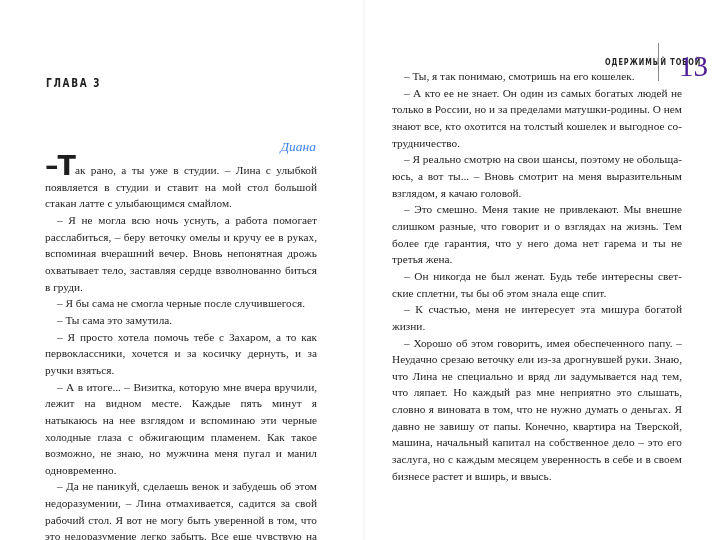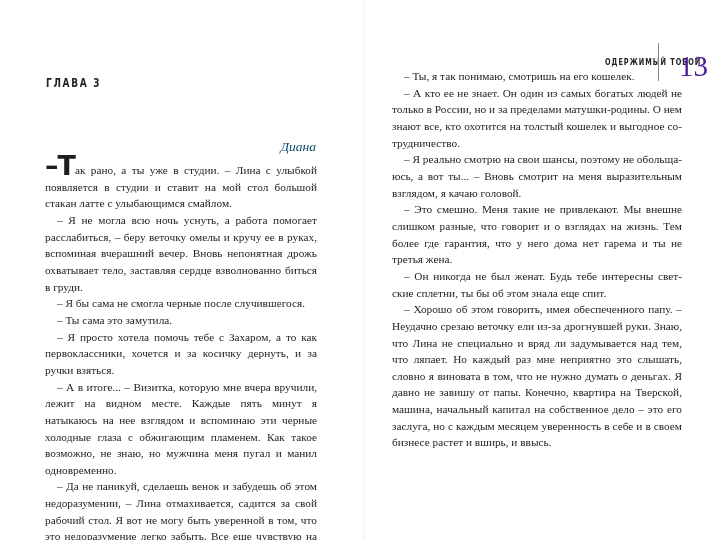--- a/index.html
+++ b/index.html
@@ -1,21 +1,21 @@
 <!DOCTYPE html>
 <html><head>
 <meta charset="utf-8">
 <style>
   html, body { margin:0; padding:0; }
   body { width:728px; height:540px; background:#ffffff; position:relative; overflow:hidden; color:#1e1e1e; }
   .page { position:absolute; top:0; height:540px; }
   .left { left:0; width:364px; }
   .right { left:364px; width:364px;margin-top:28px; }
   .chapter { position:absolute; left:46px; top:76px; font-family:"DejaVu Sans", sans-serif; font-weight:bold; font-size:11.5px; letter-spacing:2.2px; color:#222; transform:scaleX(0.78); transform-origin:left; }
-  .pov { position:absolute; right:48px; top:139px; font-family:"Liberation Serif", serif; font-style:italic; font-size:13.5px; color:#0c4a6e; }
+  .pov { position:absolute; right:48px; top:139px; font-family:"Liberation Serif", serif; font-style:italic; font-size:13.5px; color:#3b82f6; }
   .text { position:absolute; font-family:"Liberation Serif", serif; font-size:11.3px; line-height:16.65px; text-align:justify; color:#1e1e1e; }
   .left .text { left:45px; top:158px; width:272px; }
   .right .text { left:28px; top:40px; width:290px; }
   .text p { margin:0; text-indent:12px; hyphens:manual; }
   .text p.first { text-indent:0; }
   .dropcap { font-family:"DejaVu Sans", sans-serif; font-weight:bold; font-size:27px; line-height:16px; vertical-align:-1px; letter-spacing:-1px; }
   .running { position:absolute; left:241px; top:30px; font-family:"DejaVu Sans", sans-serif; font-weight:bold; font-size:8px; letter-spacing:1.2px; color:#222; transform:scaleX(0.82); transform-origin:left; }
   .rule { position:absolute; left:294px; top:15px; width:1px; height:38px; background:#8a8a8a; }
   .pagenum { position:absolute; left:315px; top:22px; font-family:"Liberation Serif", serif; font-size:29px; color:#4c1d95; }
   .gutter { position:absolute; left:362px; top:0; width:4px; height:540px; background:linear-gradient(to right,#ffffff,#f6f6f6,#ffffff); }
@@ -43,15 +43,16 @@
 <div class="page right">
   <div class="running">ОДЕРЖИМЫЙ ТОБОЙ</div>
   <div class="rule"></div>
   <div class="pagenum">13</div>
   <div class="text">
     <p>– Ты, я так понимаю, смотришь на его кошелек.</p>
     <p>– А кто ее не знает. Он один из самых богатых людей не только в России, но и за пределами матушки-родины. О нем знают все, кто охотится на толстый кошелек и выгодное со­трудничество.</p>
     <p>– Я реально смотрю на свои шансы, поэтому не обольща­юсь, а вот ты... – Вновь смотрит на меня выразительным взглядом, я качаю головой.</p>
     <p>– Это смешно. Меня такие не привлекают. Мы внешне слишком разные, что говорит и о взглядах на жизнь. Тем бо­лее где гарантия, что у него дома нет гарема и ты не третья жена.</p>
     <p>– Он никогда не был женат. Будь тебе интересны свет­ские сплетни, ты бы об этом знала еще спит.</p>
+    <p>– К счастью, меня не интересует эта мишура богатой жиз­ни.</p>
     <p>– Хорошо об этом говорить, имея обеспеченного папу. – Неудачно срезаю веточку ели из-за дрогнувшей руки. Знаю, что Лина не специально и вряд ли задумывается над тем, что ляпает. Но каждый раз мне неприятно это слышать, словно я виновата в том, что не нужно думать о деньгах. Я давно не завишу от папы. Конечно, квартира на Тверской, машина, начальный капитал на собственное дело – это его заслуга, но с каждым месяцем уверенность в себе и в своем бизнесе рас­тет и вширь, и ввысь.</p>
   </div>
 </div>
 
 </body></html>

